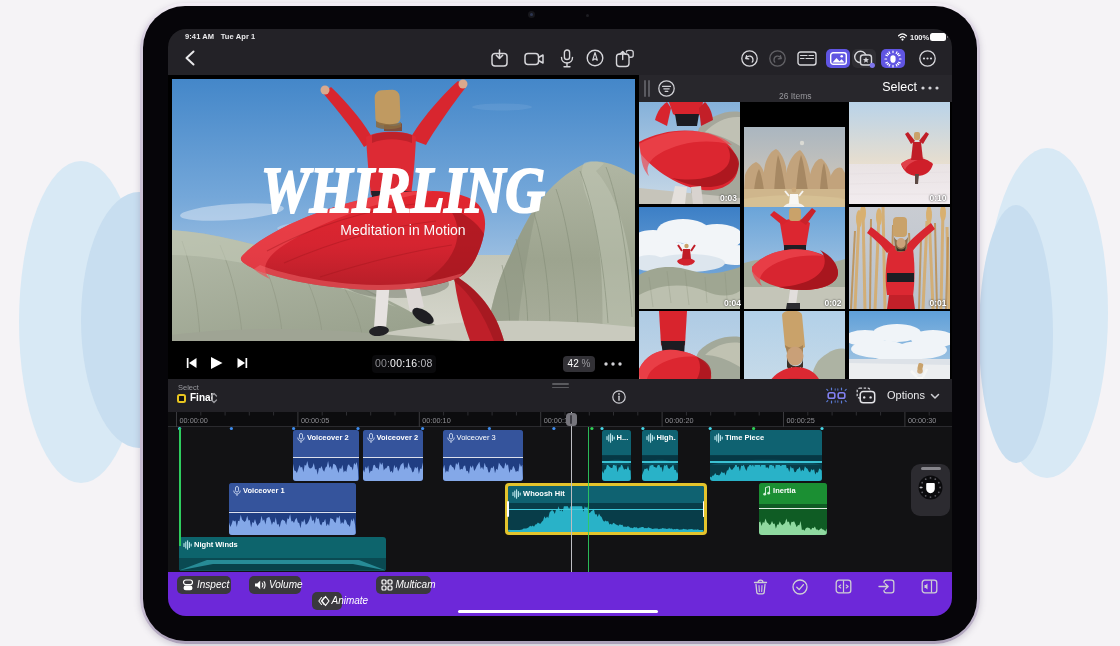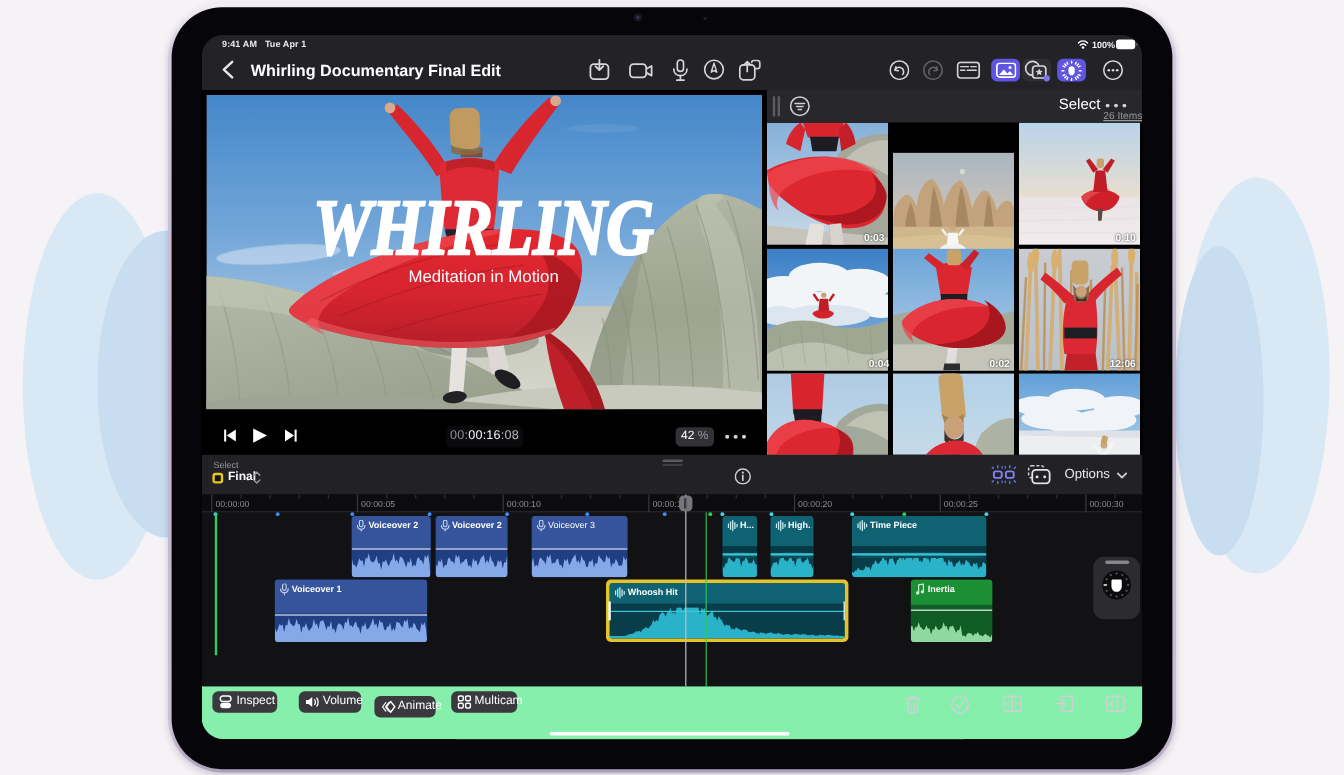--- a/index.html
+++ b/index.html
@@ -39,21 +39,20 @@
       <div style="position:absolute;left:742px;top:3.5px;width:19px;height:9px;font-size:7.5px;font-weight:700;color:#f2f2f4;">100%</div>
       <div style="position:absolute;left:762px;top:4px;width:19px;height:8px;">
         <div style="position:absolute;left:0;top:0;width:16px;height:8px;background:#fff;border-radius:2.5px;"></div>
         <div style="position:absolute;left:16.7px;top:2.6px;width:1.6px;height:2.8px;background:#88888e;border-radius:0 2px 2px 0;"></div>
       </div>
       <div style="position:absolute;left:16px;top:21px;width:14px;height:16px;">
         <svg width="12" height="16" viewBox="0 0 12 16" style="">
           <path d="M9.5,1.5 L2.5,8 L9.5,14.5" stroke="#e8e8ea" stroke-width="2" fill="none" stroke-linecap="round" stroke-linejoin="round"></path>
         </svg>
       </div>
-      <div style="position:absolute;left:41px;top:22px;width:320px;height:16px;font-size:13.5px;font-weight:700;color:#fff;">Whirling Documentary Final Edit</div>
       <div style="position:absolute;left:322px;top:20px;width:19px;height:19px;">
         <svg width="19" height="19" viewBox="0 0 19 19" style="">
           <rect x="2" y="4.5" width="15" height="12.5" rx="3" stroke="#d6d6da" stroke-width="1.5" fill="none"></rect>
           <path d="M9.5,1 L9.5,9" stroke="#d6d6da" stroke-width="1.5" stroke-linecap="round"></path>
           <path d="M6.3,6.2 L9.5,9.4 L12.7,6.2" stroke="#d6d6da" stroke-width="1.5" fill="none" stroke-linecap="round" stroke-linejoin="round"></path>
         </svg>
       </div>
       <div style="position:absolute;left:356px;top:22px;width:21px;height:16px;">
         <svg width="21" height="16" viewBox="0 0 21 16" style="">
           <rect x="1" y="2.5" width="13.5" height="11" rx="3" stroke="#d6d6da" stroke-width="1.5" fill="none"></rect>
@@ -265,21 +264,21 @@
       <div style="position:absolute;left:470.5px;top:46px;width:313.5px;height:304px;background:#000;overflow:hidden;">
         <div style="position:absolute;left:0;top:0;width:313.5px;height:27px;background:#28272c;"></div>
         <div style="position:absolute;left:5.5px;top:5px;width:1.8px;height:17px;background:#5a5a60;border-radius:1px;"></div>
         <div style="position:absolute;left:9.5px;top:5px;width:1.8px;height:17px;background:#5a5a60;border-radius:1px;"></div>
         <div style="position:absolute;left:19px;top:5px;">
           <svg width="17" height="17" viewBox="0 0 17 17">
             <circle cx="8.5" cy="8.5" r="7.7" stroke="#cfcfd4" stroke-width="1.3" fill="none"></circle>
             <path d="M4.5,6.3 L12.5,6.3 M5.8,8.8 L11.2,8.8 M7.1,11.3 L9.9,11.3" stroke="#cfcfd4" stroke-width="1.2" stroke-linecap="round"></path>
           </svg>
         </div>
-        <div style="position:absolute;left:0;top:15.5px;width:313.5px;text-align:right;font-size:8.5px;color:#98989d;text-decoration:underline;">26 Items</div>
+        <div style="position:absolute;left:0;top:15.5px;width:313.5px;text-align:center;font-size:8.5px;color:#98989d;">26 Items</div>
         <div style="position:absolute;right:35px;top:4.5px;font-size:12.5px;color:#fff;">Select</div>
         <div style="position:absolute;right:12px;top:11px;width:20px;height:4px;">
           <svg width="20" height="4">
             <g fill="#d2d2d6">
               <circle cx="3" cy="2" r="1.6"></circle>
               <circle cx="10" cy="2" r="1.6"></circle>
               <circle cx="17" cy="2" r="1.6"></circle>
             </g>
           </svg>
         </div>
@@ -464,21 +463,21 @@
 <path d="M38,46 C34,40 26,32 18,26 L22,20 C30,26 40,34 46,40 Z" fill="#d8262f"></path>
 <path d="M62,46 C68,38 78,28 86,22 L82,16 C72,24 62,32 56,40 Z" fill="#d8262f"></path>
 <path d="M40,42 C48,36 56,36 64,42 C66,58 66,74 64,88 L38,88 C36,74 36,58 40,42 Z" fill="#dc2832"></path>
 <rect x="38" y="66" width="27" height="9" fill="#1d1d23"></rect>
 <rect x="44" y="10" width="14" height="20" rx="4" fill="#c9a26a"></rect>
 <path d="M45,30 C48,36 56,36 59,30 L58,42 C54,46 48,46 46,42 Z" fill="#8c6f4a"></path>
 <ellipse cx="52" cy="36" rx="4.5" ry="5" fill="#caa27a"></ellipse>
 <path d="M47,38 C48,44 56,44 57,38 L56,44 L48,44 Z" fill="#3a2e26"></path>
 <path d="M40,88 L64,88 L66,102 L38,102 Z" fill="#c32029"></path>
           </svg>
-          <div style="position:absolute;right:3px;bottom:1px;font-size:8.5px;font-weight:700;color:#fff;text-shadow:0 0 2px rgba(0,0,0,0.9);">12:06</div>
+          <div style="position:absolute;right:3px;bottom:1px;font-size:8.5px;font-weight:700;color:#fff;text-shadow:0 0 2px rgba(0,0,0,0.9);">0:01</div>
         </div>
         <div style="position:absolute;left:0.5px;top:236px;width:101px;height:102px;overflow:hidden;">
           <svg width="101" height="102" viewBox="0 0 101 102">
             <defs>
               <linearGradient id="t7s" x1="0" y1="0" x2="0" y2="1">
 <stop offset="0" stop-color="#aecbe4"></stop>
                 <stop offset="1" stop-color="#ccdcea"></stop>
               </linearGradient>
             </defs>
 <rect width="101" height="102" fill="url(#t7s)"></rect>
@@ -755,20 +754,32 @@
           <div style="position:absolute;left:4px;top:3px;width:62px;height:11px;overflow:hidden;white-space:nowrap;font-size:7.5px;font-weight:700;color:#fff;"><svg width="8" height="10" viewBox="0 0 8 10" style="display:inline-block;">
               <path d="M2.5,8 L2.5,1.5 L6.5,0.5 L6.5,7" stroke="#d2f0d8" stroke-width="1" fill="none"></path>
               <circle cx="1.7" cy="8.2" r="1.4" fill="#d2f0d8"></circle>
               <circle cx="5.7" cy="7.2" r="1.4" fill="#d2f0d8"></circle>
             </svg><span style="vertical-align:top;">&nbsp;Inertia</span></div>
           <svg style="position:absolute;left:0;bottom:0;" width="68" height="22">
             <polygon points="0,22 0.0,9.2 1.3,8.5 2.6,13.0 3.9,9.1 5.2,9.9 6.5,5.4 7.8,9.2 9.1,10.3 10.4,12.1 11.7,11.2 13.0,8.1 14.3,11.0 15.6,10.6 16.9,15.7 18.2,11.4 19.5,11.7 20.8,8.2 22.1,10.9 23.4,12.2 24.7,11.1 26.0,10.1 27.3,5.5 28.6,9.3 29.9,8.4 31.2,12.9 32.5,8.8 33.8,9.1 35.1,8.2 36.4,11.1 37.7,14.2 39.0,12.0 40.3,12.3 41.6,8.0 42.9,17.0 44.2,16.4 45.5,17.8 46.8,15.3 48.1,14.6 49.4,14.7 50.7,15.2 52.0,16.9 53.3,14.7 54.6,15.3 55.9,13.5 57.2,16.4 58.5,16.4 59.8,17.4 61.1,15.9 62.4,15.2 63.7,16.6 65.0,16.7 66.3,18.4 67.6,15.5 68,22" fill="#8fd9a0"></polygon>
           </svg>
           <div style="position:absolute;left:0;top:24.5px;width:68px;height:1.2px;background:#eef6ee;opacity:0.95;"></div>
         </div>
+        <div style="position:absolute;left:11px;top:158px;width:207px;height:33.5px;border-radius:3px;overflow:hidden;background:#0d646c;">
+          <div style="position:absolute;left:4px;top:3px;font-size:7.5px;font-weight:700;color:#fff;white-space:nowrap;"><svg width="9" height="10" viewBox="0 0 9 10" style="display:inline-block;">
+              <g stroke="#bfe8ee" stroke-width="1.1" stroke-linecap="round">
+                <path d="M1,3.5 L1,6.5 M2.8,2 L2.8,8 M4.6,0.8 L4.6,9.2 M6.4,2.5 L6.4,7.5 M8.2,4 L8.2,6"></path>
+              </g>
+            </svg><span style="vertical-align:top;">&nbsp;Night Winds</span></div>
+          <div style="position:absolute;left:0;top:21px;width:207px;height:12.5px;background:#0a4a52;"></div>
+          <svg style="position:absolute;left:0;top:21px;" width="207" height="12.5">
+            <path d="M0,12.5 L28,2 L180,2 L207,12.5 Z" fill="#2d97a2" opacity="0.85"></path>
+            <path d="M0,12.5 L34,6 L174,6 L207,12.5 Z" fill="#063840" opacity="0.9"></path>
+          </svg>
+        </div>
         <div style="position:absolute;left:11px;top:49px;width:1.5px;height:118px;background:#2ecc5e;"></div>
         <div style="position:absolute;left:419.5px;top:48px;width:1.5px;height:145px;background:#2ecc5e;opacity:0.9;"></div>
         <div style="position:absolute;left:403.2px;top:33px;width:1.2px;height:160px;background:#bdbdc2;"></div>
         <div style="position:absolute;left:398px;top:33.5px;width:10.5px;height:13.5px;background:#76757c;border-radius:3.5px;">
           <div style="position:absolute;left:4.4px;top:2.5px;width:1.6px;height:8.5px;background:#3c3b42;border-radius:1px;"></div>
         </div>
         <div style="position:absolute;left:743px;top:84.5px;width:39px;height:52.5px;border-radius:9px;background:#2c2b30;">
           <div style="position:absolute;left:9.5px;top:3.5px;width:20px;height:3px;border-radius:2px;background:#87868c;"></div>
           <svg style="position:absolute;left:7px;top:11px;" width="25" height="25">
             <circle cx="12.5" cy="12.5" r="12" fill="#0b0b0d"></circle>
@@ -784,40 +795,40 @@
               <circle cx="7.7" cy="4.2" r="0.9"></circle>
               <circle cx="12.5" cy="2.9" r="0.9"></circle>
               <circle cx="17.3" cy="4.2" r="0.9"></circle>
               <circle cx="20.8" cy="7.7" r="0.9"></circle>
             </g>
             <rect x="1.5" y="11.7" width="3.2" height="1.6" rx="0.8" fill="#bfbfc4"></rect>
             <path d="M9.3,8 L15.7,8 C16.3,8 16.8,8.5 16.8,9.1 L16.8,13.5 C16.8,16 15,18.2 12.5,18.2 C10,18.2 8.2,16 8.2,13.5 L8.2,9.1 C8.2,8.5 8.7,8 9.3,8 Z" fill="#fff"></path>
           </svg>
         </div>
       </div>
-      <div style="position:absolute;left:0;top:543px;width:784px;height:44px;background:#86efac;">
+      <div style="position:absolute;left:0;top:543px;width:784px;height:44px;background:#6d28d9;font-style:italic;">
         <div style="position:absolute;left:9px;top:4px;width:53.5px;height:17.5px;background:#3a393e;border-radius:5px;color:#fff;font-size:10px;line-height:17.5px;">
           <span style="position:absolute;left:5px;top:2.5px;">
             <svg width="12" height="12" viewBox="0 0 12 12">
               <rect x="1.5" y="1" width="9" height="4.6" rx="2.3" stroke="#fff" stroke-width="1.2" fill="none"></rect>
               <rect x="1.5" y="6.6" width="9" height="4.6" rx="2.3" fill="#fff"></rect>
             </svg>
           </span>
           <span style="position:absolute;left:20px;top:0;">Inspect</span>
         </div>
         <div style="position:absolute;left:81px;top:4px;width:52px;height:17.5px;background:#3a393e;border-radius:5px;color:#fff;font-size:10px;line-height:17.5px;">
           <span style="position:absolute;left:5px;top:2.5px;">
             <svg width="13" height="12" viewBox="0 0 13 12">
               <path d="M1,4.4 L3.2,4.4 L6.2,1.8 L6.2,10.2 L3.2,7.6 L1,7.6 Z" fill="#fff"></path>
               <path d="M8.2,4 C9,4.9 9,7.1 8.2,8 M10,2.6 C11.4,4 11.4,8 10,9.4" stroke="#fff" stroke-width="1.1" fill="none" stroke-linecap="round"></path>
             </svg>
           </span>
           <span style="position:absolute;left:20px;top:0;">Volume</span>
         </div>
-        <div style="position:absolute;left:143.5px;top:8px;width:51px;height:17.5px;background:#3a393e;border-radius:5px;color:#fff;font-size:10px;line-height:17.5px;">
+        <div style="position:absolute;left:143.5px;top:20px;width:30px;height:17.5px;background:#3a393e;border-radius:5px;color:#fff;font-size:10px;line-height:17.5px;">
           <span style="position:absolute;left:5px;top:2.5px;">
             <svg width="13" height="12" viewBox="0 0 13 12">
               <path d="M8.5,1.5 L12,6 L8.5,10.5 L5,6 Z" stroke="#fff" stroke-width="1.2" fill="none" stroke-linejoin="round"></path>
               <path d="M4.5,2.5 L1.8,6 L4.5,9.5 M7,2.5 L4.3,6 L7,9.5" stroke="#fff" stroke-width="1.1" fill="none" stroke-linecap="round" stroke-linejoin="round" opacity="0.9"></path>
             </svg>
           </span>
           <span style="position:absolute;left:20px;top:0;">Animate</span>
         </div>
         <div style="position:absolute;left:207.5px;top:4px;width:55px;height:17.5px;background:#3a393e;border-radius:5px;color:#fff;font-size:10px;line-height:17.5px;">
           <span style="position:absolute;left:5px;top:2.5px;">

